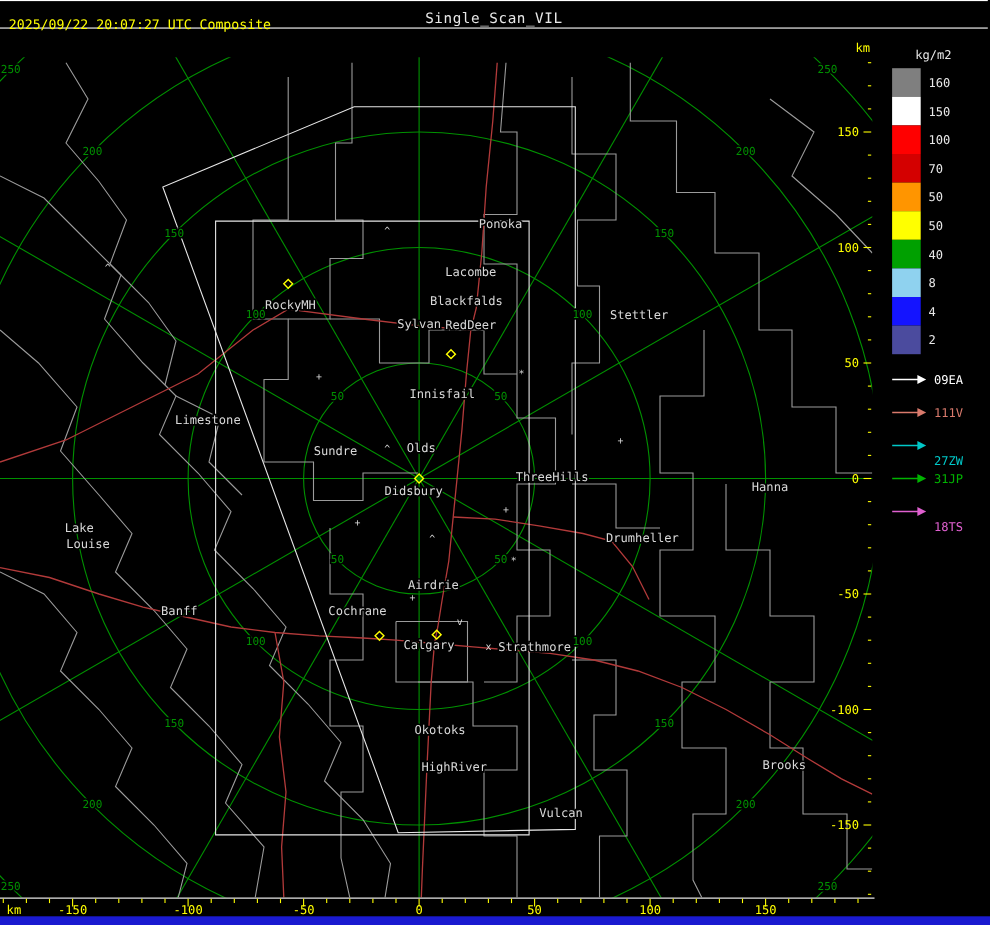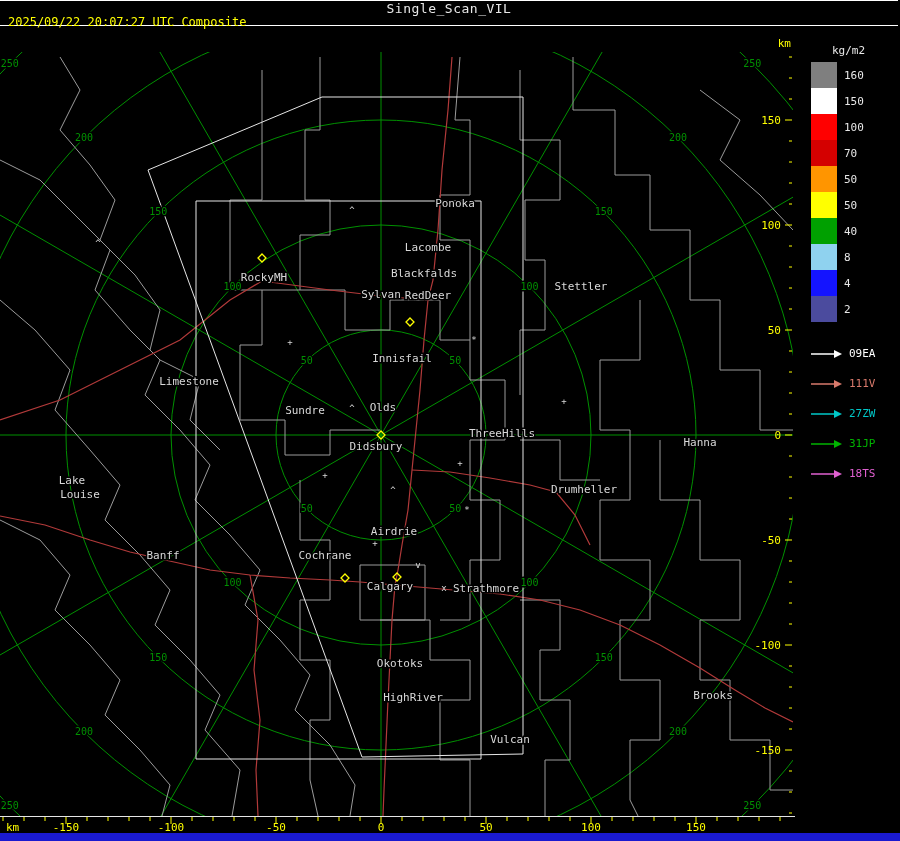--- a/index.html
+++ b/index.html
@@ -3,35 +3,35 @@
 <meta charset="utf-8">
 <style>
   html,body{margin:0;padding:0;}
   body{
     width:900px;height:841px;background:#000;overflow:hidden;position:relative;
     font-family:"DejaVu Sans Mono", monospace;
   }
   #titlebar{
     position:absolute;top:0;left:0;width:898px;height:24px;
     border-top:1px solid #fff;border-bottom:1px solid #fff;background:#000;
-    display:flex;align-items:flex-start;justify-content:center;
+    display:flex;align-items:flex-end;justify-content:center;
     color:#e8e8e8;font-size:13px;z-index:5;letter-spacing:0.5px;
   }
   #timestamp{
     position:absolute;left:8px;top:15px;color:#ffff00;font-size:12px;z-index:5;white-space:pre;
   }
   #radar-svg{position:absolute;left:0;top:0;z-index:1;display:block;}
   #radar-svg text{font-family:"DejaVu Sans Mono", monospace;}
   #legend{position:absolute;left:811px;top:44px;width:88px;z-index:5;}
   #legend-unit{color:#e8e8e8;font-size:11px;padding-left:21px;margin-bottom:5px;}
   .scale-row{display:flex;align-items:center;height:26px;}
   .swatch{width:26px;height:26px;flex:0 0 26px;}
   .scale-label{color:#e8e8e8;font-size:11px;margin-left:7px;}
   #track-rows{margin-top:8px;}
-  .track-row{display:flex;align-items:flex-end;height:30px;}
+  .track-row{display:flex;align-items:center;height:30px;}
   .track-label{font-size:11px;margin-left:6px;}
   #bottombar{position:absolute;left:0;top:833px;width:900px;height:8px;background:#1a1ad0;z-index:6;}
 </style>
 </head>
 <body>
 
 <div id="titlebar">
   <span>Single_Scan_VIL</span>
 </div>
 

